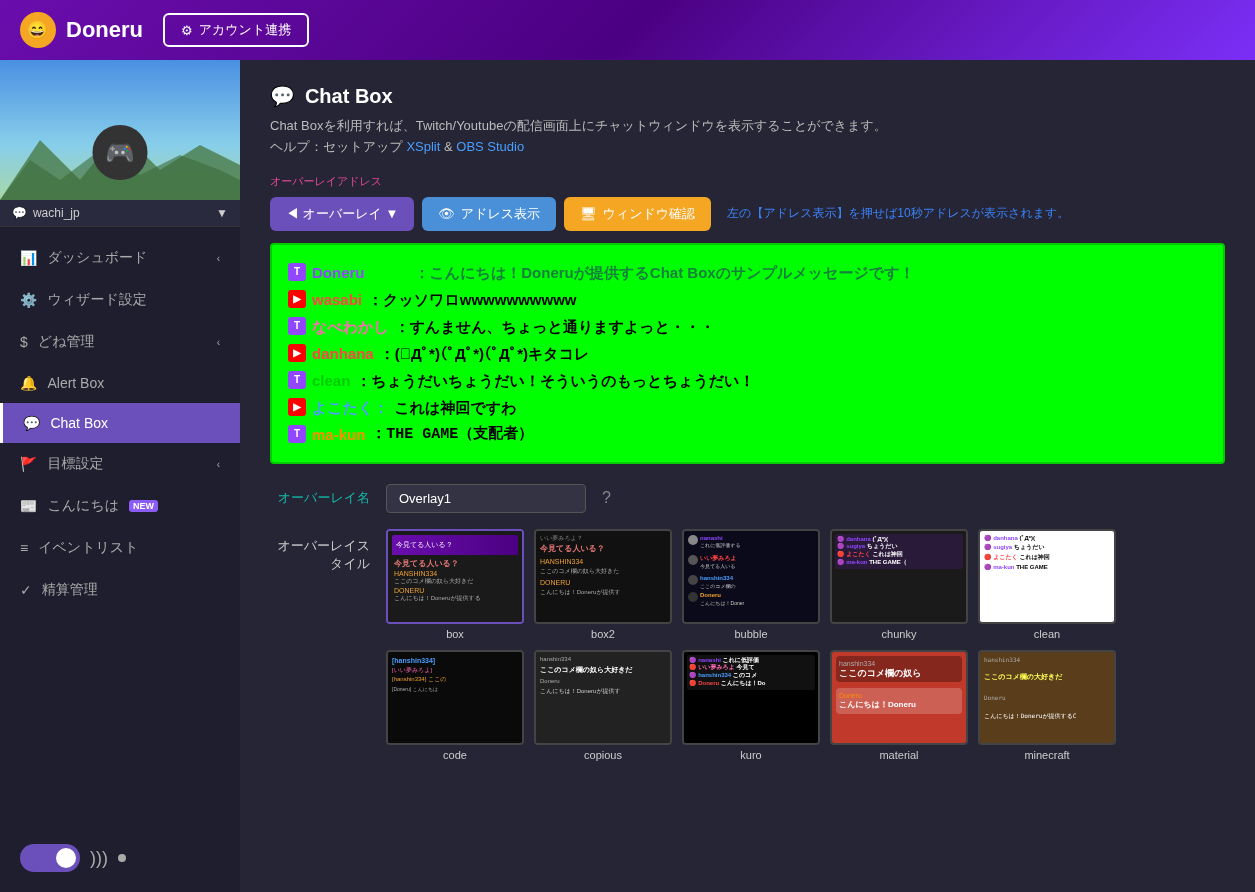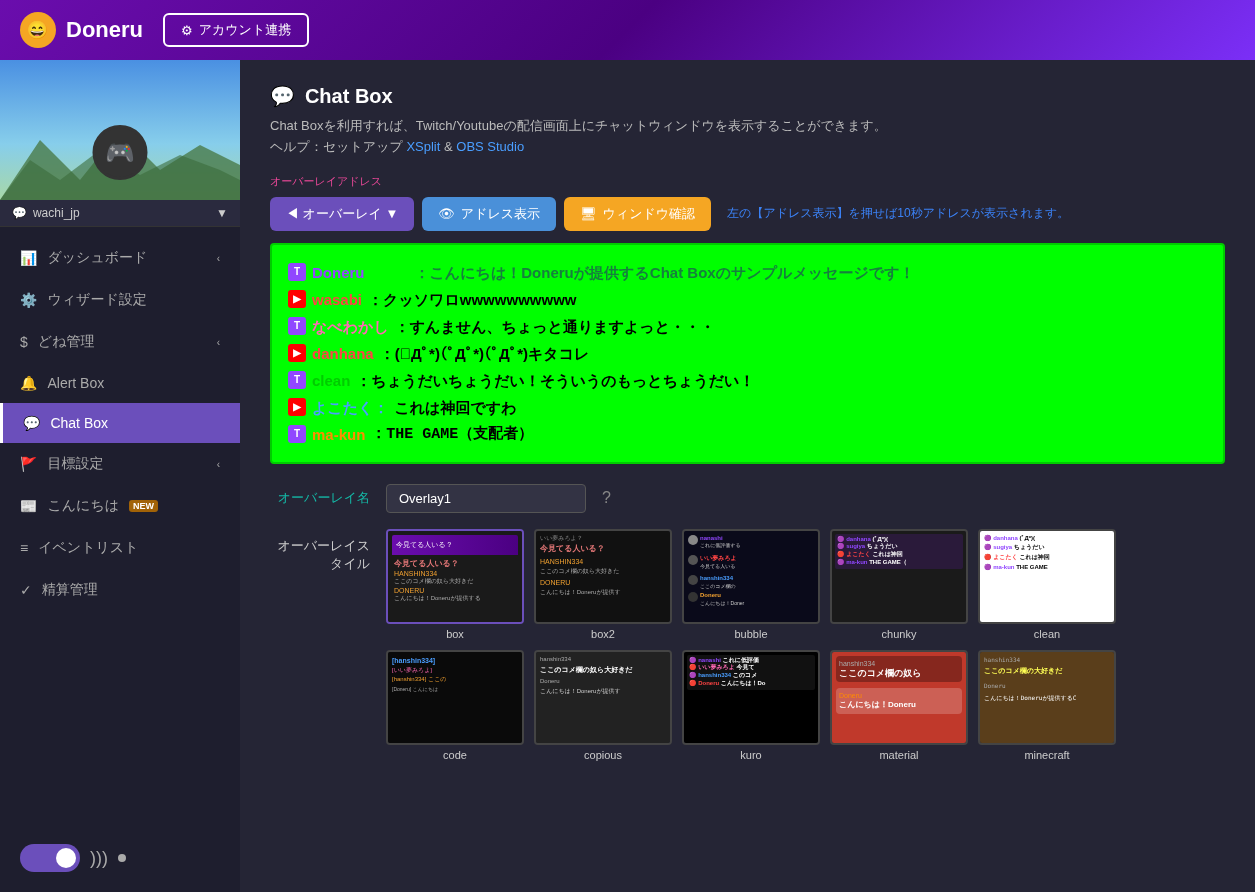--- a/index.html
+++ b/index.html
@@ -118,21 +118,21 @@
     .nav-item.active {
       background: #6b4fbb;
       color: #fff;
       border-left: 3px solid #fff;
     }
     .nav-item .chevron {
       margin-left: auto;
       font-size: 10px;
     }
     .nav-item .badge-new {
-      background: #a16207;
+      background: #8b5cf6;
       color: #fff;
       font-size: 9px;
       padding: 1px 4px;
       border-radius: 3px;
       font-weight: bold;
     }
     .sidebar-toggle {
       padding: 20px;
       display: flex;
       align-items: center;
@@ -325,21 +325,21 @@
     
     .thumb-box { background: #1a1a1a; width: 100%; height: 100%; padding: 4px; display: flex; flex-direction: column; gap: 2px; }
     .thumb-box2 { background: #111; width: 100%; height: 100%; padding: 4px; display: flex; flex-direction: column; gap: 2px; }
     .thumb-bubble { background: #0a0a1a; width: 100%; height: 100%; padding: 4px; display: flex; flex-direction: column; gap: 3px; }
     .thumb-chunky { background: #1a1a1a; width: 100%; height: 100%; padding: 3px; display: flex; flex-direction: column; gap: 2px; }
     .thumb-clean { background: #fff; width: 100%; height: 100%; padding: 4px; display: flex; flex-direction: column; gap: 2px; }
     .thumb-code { background: #0a0a0a; width: 100%; height: 100%; padding: 4px; display: flex; flex-direction: column; gap: 2px; }
     .thumb-copious { background: #222; width: 100%; height: 100%; padding: 4px; display: flex; flex-direction: column; gap: 2px; }
     .thumb-kuro { background: #000; width: 100%; height: 100%; padding: 3px; display: flex; flex-direction: column; gap: 2px; }
     .thumb-material { background: #c0392b; width: 100%; height: 100%; padding: 4px; display: flex; flex-direction: column; gap: 3px; }
-    .thumb-minecraft { background: #5a3e1b; width: 100%; height: 100%; padding: 4px; display: flex; flex-direction: column; gap: 4px; }
+    .thumb-minecraft { background: #5a3e1b; width: 100%; height: 100%; padding: 4px; display: flex; flex-direction: column; gap: 10px; }
 
     .thumb-line { font-size: 7px; line-height: 1.3; }
     .thumb-line.bold { font-weight: bold; }
 
     .thumb-material .msg-card { background: rgba(0,0,0,0.3); border-radius: 4px; padding: 3px; margin-bottom: 3px; }
 
     .header-bar {
       background: linear-gradient(90deg, #6a0dad, #4b0082);
       height: 20px;
       display: flex;

